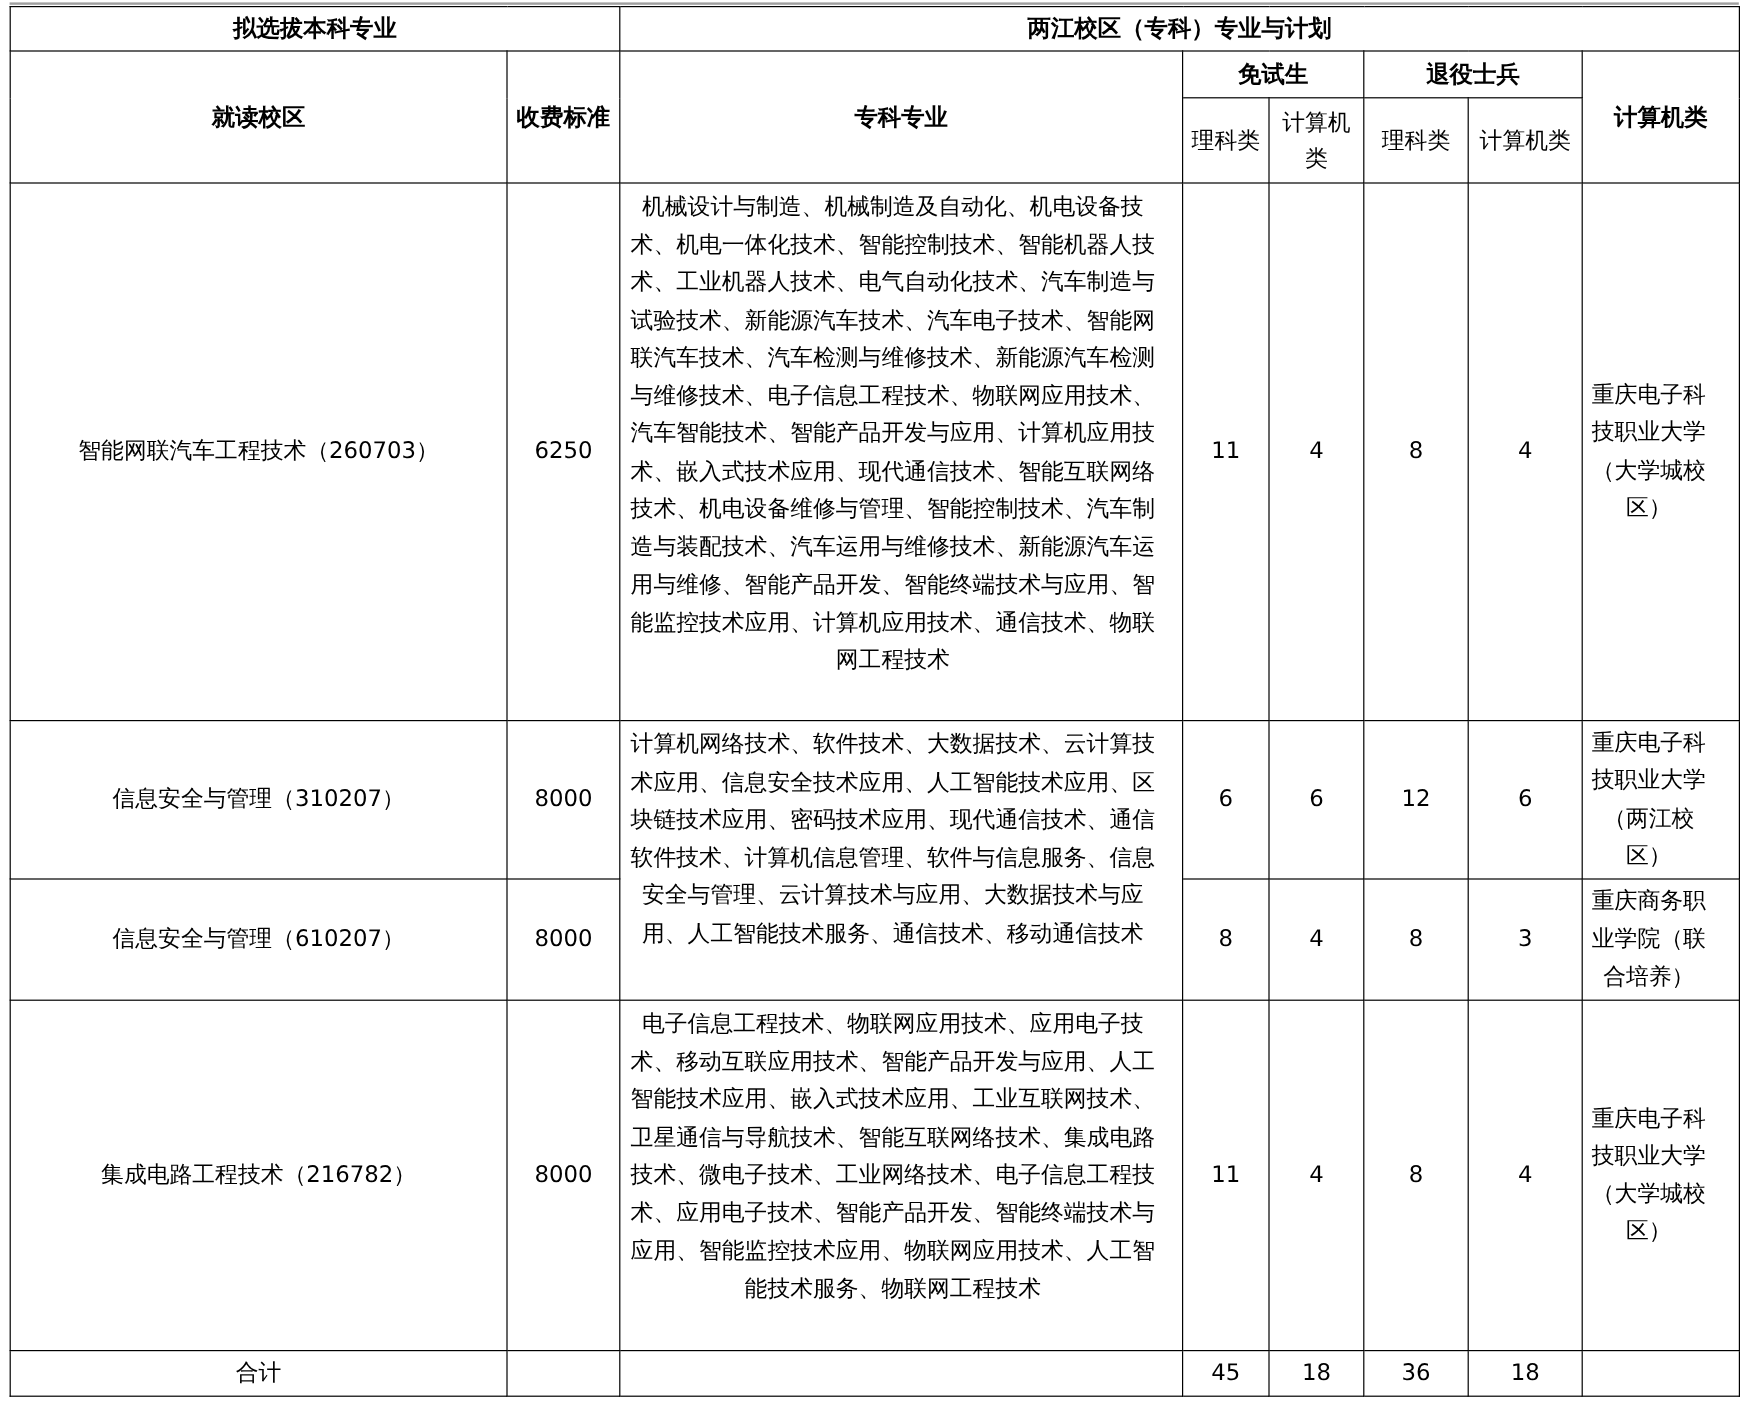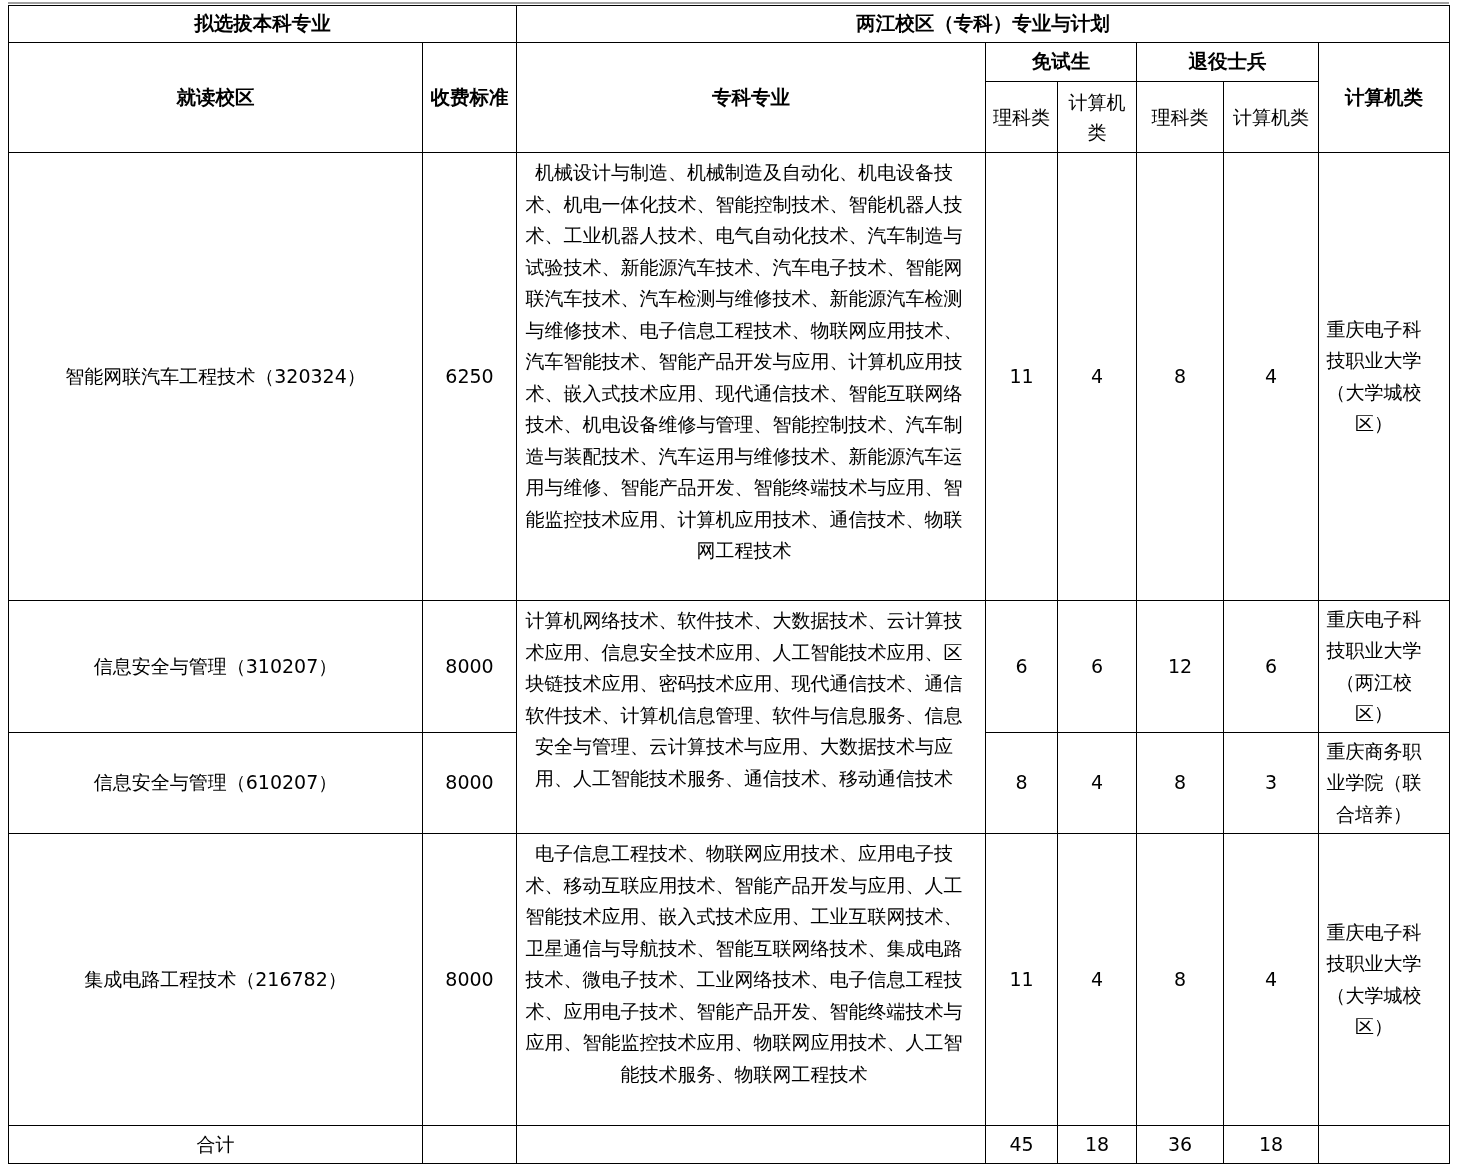--- a/index.html
+++ b/index.html
@@ -92,21 +92,21 @@
   </tr>
 
   <tr style="height:71px">
     <th class="sub">理科类</th>
     <th class="sub">计算机类</th>
     <th class="sub">理科类</th>
     <th class="sub">计算机类</th>
   </tr>
 
   <tr style="height:448px">
-    <td>智能网联汽车工程技术（320324）</td>
+    <td>智能网联汽车工程技术（260703）</td>
     <td>6250</td>
     <td class="majors">机械设计与制造、机械制造及自动化、机电设备技术、机电一体化技术、智能控制技术、智能机器人技术、工业机器人技术、电气自动化技术、汽车制造与试验技术、新能源汽车技术、汽车电子技术、智能网联汽车技术、汽车检测与维修技术、新能源汽车检测与维修技术、电子信息工程技术、物联网应用技术、汽车智能技术、智能产品开发与应用、计算机应用技术、嵌入式技术应用、现代通信技术、智能互联网络技术、机电设备维修与管理、智能控制技术、汽车制造与装配技术、汽车运用与维修技术、新能源汽车运用与维修、智能产品开发、智能终端技术与应用、智能监控技术应用、计算机应用技术、通信技术、物联网工程技术</td>
     <td>11</td>
     <td>4</td>
     <td>8</td>
     <td>4</td>
     <td class="campus">重庆电子科技职业大学（大学城校区）</td>
   </tr>
 
   <tr style="height:132px">

